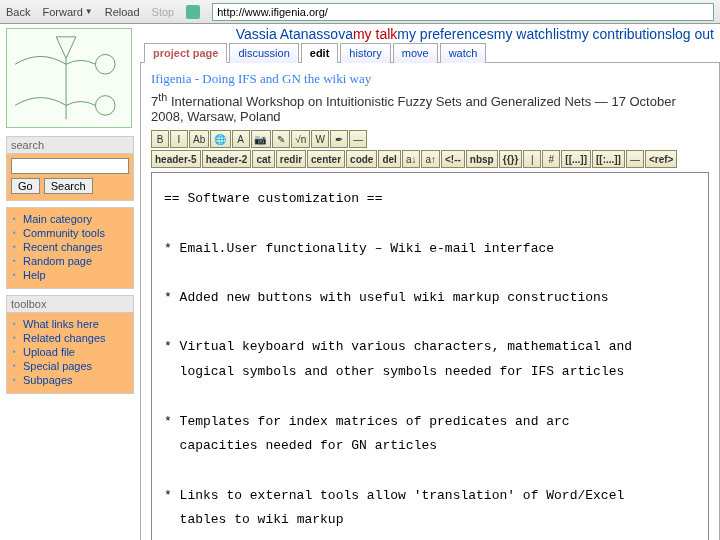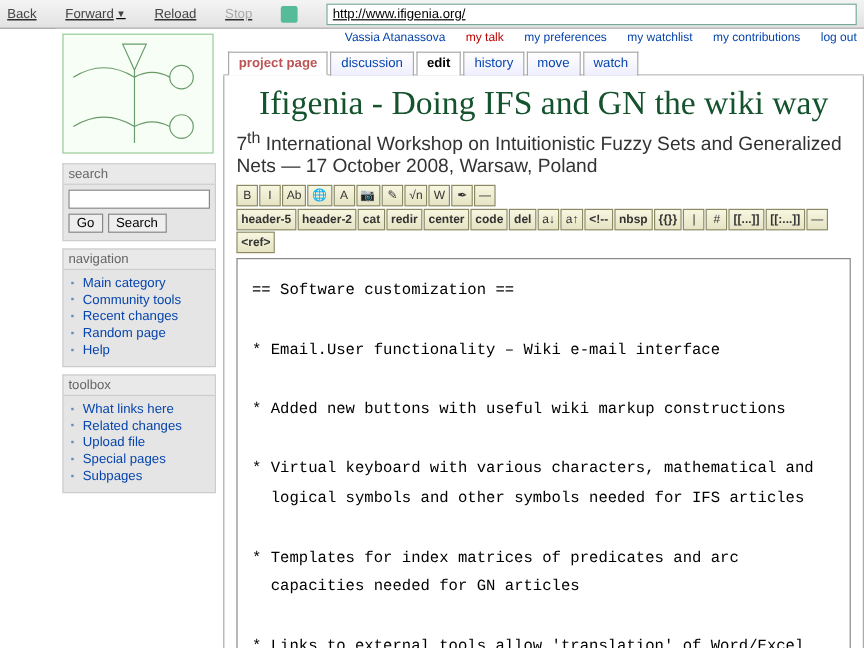--- a/index.html
+++ b/index.html
@@ -1,44 +1,44 @@
 <!DOCTYPE html>
 <html><head>
 <meta charset="utf-8">
 <style>
   * { box-sizing: border-box; margin: 0; padding: 0; }
   body { font-family: Arial, sans-serif; font-size: 11px; background: #fff; width: 720px; height: 540px; overflow: hidden; }
-  .browser-bar { display: flex; align-items: center; gap: 24px; padding: 2px 6px; background: linear-gradient(#f4f4f4,#e2e2e2); border-bottom: 1px solid #999; height: 24px; text-decoration: underline; }
+  .browser-bar { display: flex; align-items: center; gap: 12px; padding: 2px 6px; background: linear-gradient(#f4f4f4,#e2e2e2); border-bottom: 1px solid #999; height: 24px; }
   .nav-btn { font-size: 11px; color: #444; cursor: pointer; display:flex; align-items:center; gap:2px;}
   .nav-btn.disabled { color: #aaa; }
   .url-icon { width: 14px; height: 14px; background: #5b9; border-radius: 2px; }
   .url-field { flex: 1; border: 1px solid #7a9; background: #fff; height: 18px; padding: 1px 4px; font-size: 11px; color: #000;}
   .layout { display: flex; height: calc(540px - 24px); }
-  .sidebar { width: 138px; padding: 4px 4px 4px 6px; background:#fff;margin-left:46px; }
+  .sidebar { width: 138px; padding: 4px 4px 4px 6px; background:#fff; }
   .logo-box { width: 126px; height: 100px; border: 1px solid #9c9; background:#f6fef6; margin-bottom: 8px; position:relative; }
   .logo-box svg { width:100%; height:100%; }
   .sb-title { background: #e9e9e9; border:1px solid #ccc; border-bottom:none; padding: 2px 4px; color:#666; font-size:11px; text-transform:lowercase;}
-  .sb-box { border:1px solid #ccc; background:#e5e5e5; padding:4px 4px 6px 4px; margin-bottom:6px; }
+  .sb-box { border:1px solid #ccc; background:#fdba74; padding:4px 4px 6px 4px; margin-bottom:6px; }
   .sb-box form { display:flex; gap:4px; flex-wrap:wrap;}
   .sb-box input[type=text]{ width:118px; border:1px solid #888; height:16px; font-size:11px;}
   .sb-btn { border:1px solid #888; background:#eee; font-size:11px; padding:1px 6px; cursor:pointer;}
   .sb-box ul { list-style:none; padding-left:2px;}
   .sb-box li { padding:1px 0 1px 10px; position:relative; color:#0645ad; cursor:pointer;}
   .sb-box li::before { content:"▪"; position:absolute; left:0; color:#5a8fc8; font-size:8px; top:2px;}
   .main { flex:1; position:relative; background:#fff; padding-left:2px;}
-  .userlinks { position:absolute; top:2px; right:6px; font-size:10px; display:flex; gap:17px; }
+  .userlinks { position:absolute; top:2px; right:6px; font-size:14px; display:flex; gap:0; }
   .userlinks span { color:#0645ad; cursor:pointer;}
   .userlinks .mytalk { color:#ba0000;}
   .tabs { display:flex; gap:0; margin-top:18px; border-bottom:1px solid #aaa; padding-left:4px;}
   .tab { border:1px solid #aaa; border-bottom:none; background:linear-gradient(#fff,#eef); padding:3px 8px; margin-right:2px; font-size:11px; color:#0645ad; cursor:pointer; position:relative; top:1px;text-align:right;}
   .tab.active { background:#fff; border-bottom:1px solid #fff; color:#b55; font-weight:bold;}
   .tab.edit { background:#fff; font-weight:bold; color:#000;}
   .content { border:1px solid #aaa; border-top:none; padding:8px 10px 10px 10px; background:#fff;}
-  h1 { font-family: Georgia, serif; font-weight:normal; font-size:28px; color:#14532d; margin-bottom:4px;text-align:center;}
-  .subtitle { font-size:16px; color:#333; margin-bottom:6px;}
+  h1 { font-family: Georgia, serif; font-weight:normal; font-size:13px; color:#3b82f6; margin-bottom:4px;}
+  .subtitle { font-size:13px; color:#333; margin-bottom:6px;}
   .toolbar { margin: 4px 0 2px 0;}
   .tb-row { display:flex; flex-wrap:wrap; gap:1px; margin-bottom:2px;}
   .tb-btn { border:1px solid #8a8a62; background:linear-gradient(#f7f6e0,#e6e4c4); min-width:18px; height:18px; font-size:10px; display:flex; align-items:center; justify-content:center; padding:0 3px; cursor:pointer; color:#333;}
   .tb-btn.big { min-width:auto; font-weight:bold;}
   .editor { border:1px solid #888; background:#fff; padding:14px 12px; font-family: "Courier New", monospace; font-size:13px; line-height:1.9; min-height:310px; margin-top:4px; white-space:pre-wrap;}
   .chev { font-size:8px;}
 </style>
 </head>
 <body>
 
@@ -71,21 +71,20 @@
 
     <div class="sb-title">search</div>
     <div class="sb-box">
       <form>
         <input type="text" style="">
         <button class="sb-btn">Go</button>
         <button class="sb-btn">Search</button>
       </form>
     </div>
 
-    <div class="sb-title">navigation</div>
     <div class="sb-box">
       <ul>
           <li>Main category</li>
           <li>Community tools</li>
           <li>Recent changes</li>
           <li>Random page</li>
           <li>Help</li>
         </ul>
     </div>
 

